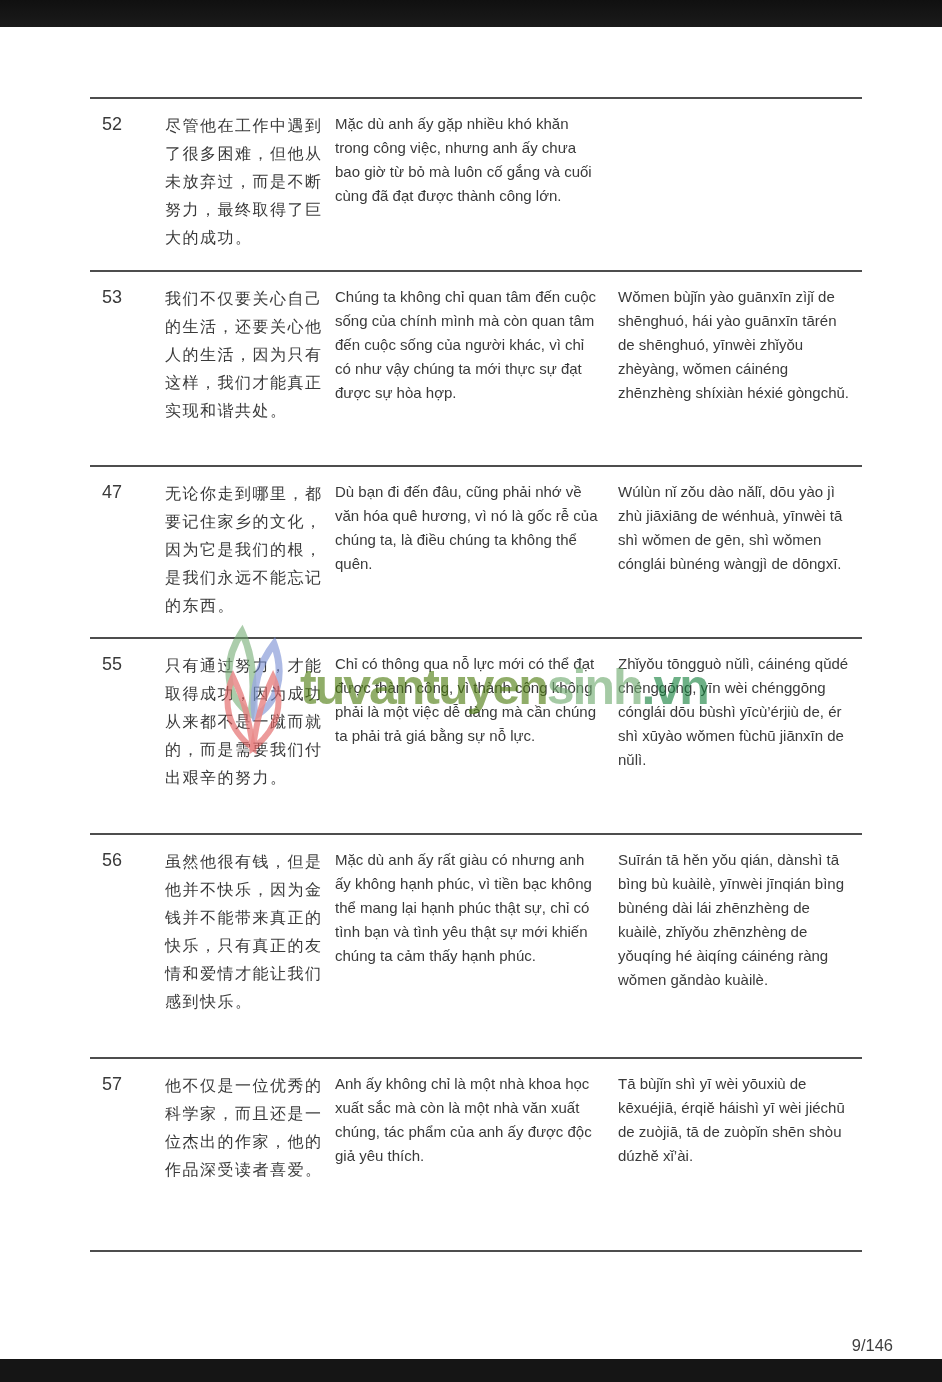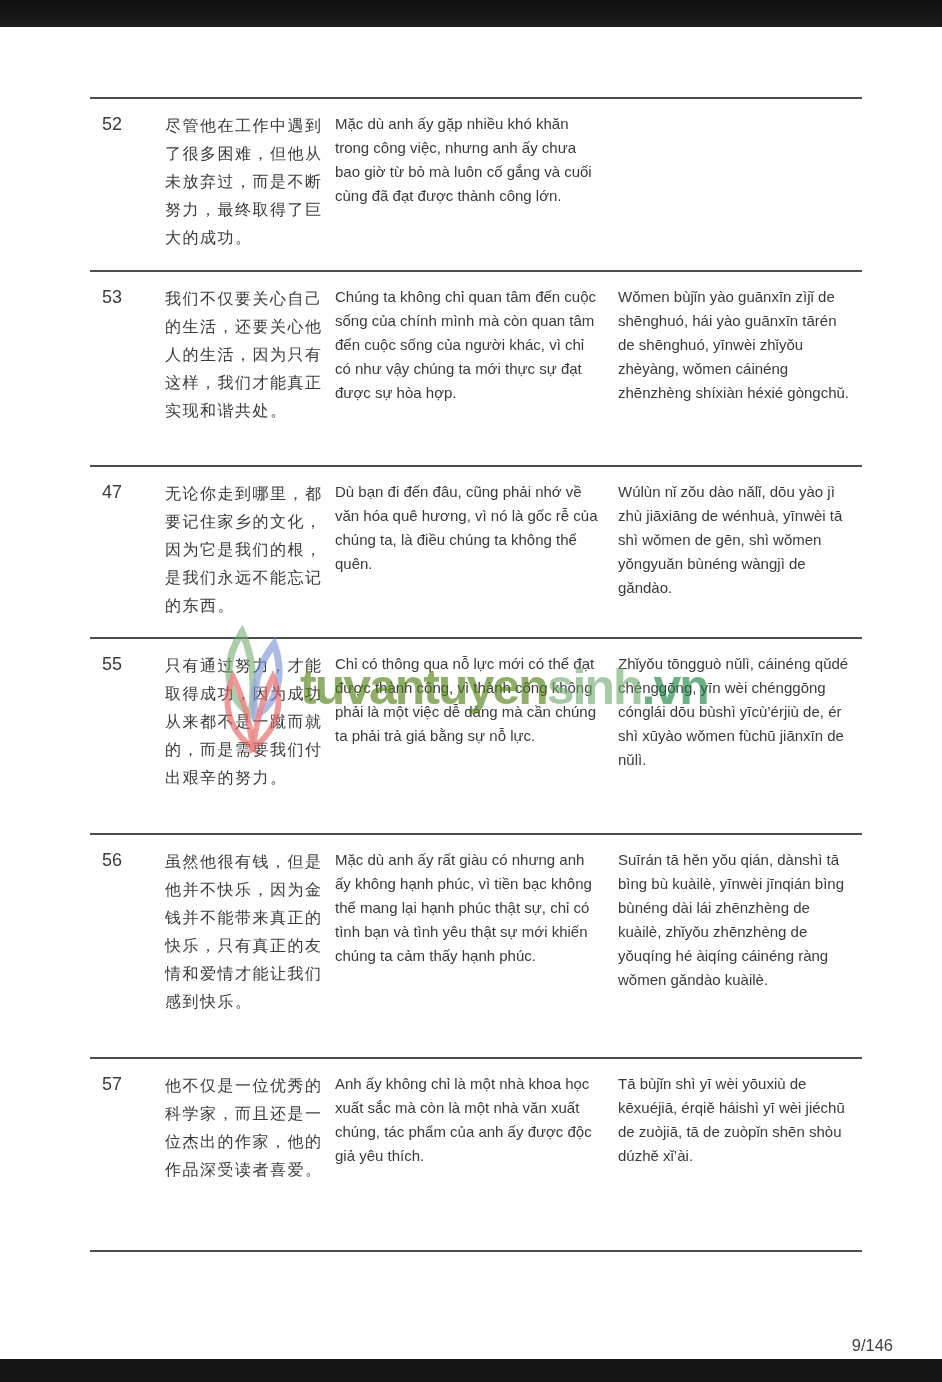--- a/index.html
+++ b/index.html
@@ -113,21 +113,21 @@
       <div class="cell num">53</div>
       <div class="cell zh">我们不仅要关心自己的生活，还要关心他人的生活，因为只有这样，我们才能真正实现和谐共处。</div>
       <div class="cell vi">Chúng ta không chỉ quan tâm đến cuộc sống của chính mình mà còn quan tâm đến cuộc sống của người khác, vì chỉ có như vậy chúng ta mới thực sự đạt được sự hòa hợp.</div>
       <div class="cell py">Wǒmen bùjǐn yào guānxīn zìjǐ de shēnghuó, hái yào guānxīn tārén de shēnghuó, yīnwèi zhǐyǒu zhèyàng, wǒmen cáinéng zhēnzhèng shíxiàn héxié gòngchǔ.</div>
     </div>
 
     <div class="t-row">
       <div class="cell num">47</div>
       <div class="cell zh">无论你走到哪里，都要记住家乡的文化，因为它是我们的根，是我们永远不能忘记的东西。</div>
       <div class="cell vi">Dù bạn đi đến đâu, cũng phải nhớ về văn hóa quê hương, vì nó là gốc rễ của chúng ta, là điều chúng ta không thể quên.</div>
-      <div class="cell py">Wúlùn nǐ zǒu dào nǎlǐ, dōu yào jì zhù jiāxiāng de wénhuà, yīnwèi tā shì wǒmen de gēn, shì wǒmen yǒngyuǎn bùnéng wàngjì de gǎndào.</div>
+      <div class="cell py">Wúlùn nǐ zǒu dào nǎlǐ, dōu yào jì zhù jiāxiāng de wénhuà, yīnwèi tā shì wǒmen de gēn, shì wǒmen cónglái bùnéng wàngjì de dōngxī.</div>
     </div>
 
     <div class="t-row">
       <div class="cell num">55</div>
       <div class="cell zh">只有通过努力，才能取得成功，因为成功从来都不是一蹴而就的，而是需要我们付出艰辛的努力。</div>
       <div class="cell vi">Chỉ có thông qua nỗ lực mới có thể đạt được thành công, vì thành công không phải là một việc dễ dàng mà cần chúng ta phải trả giá bằng sự nỗ lực.</div>
       <div class="cell py">Zhǐyǒu tōngguò nǔlì, cáinéng qǔdé chénggōng, yīn wèi chénggōng cónglái dōu bùshì yīcù’érjiù de, ér shì xūyào wǒmen fùchū jiānxīn de nǔlì.</div>
     </div>
 
     <div class="t-row">

